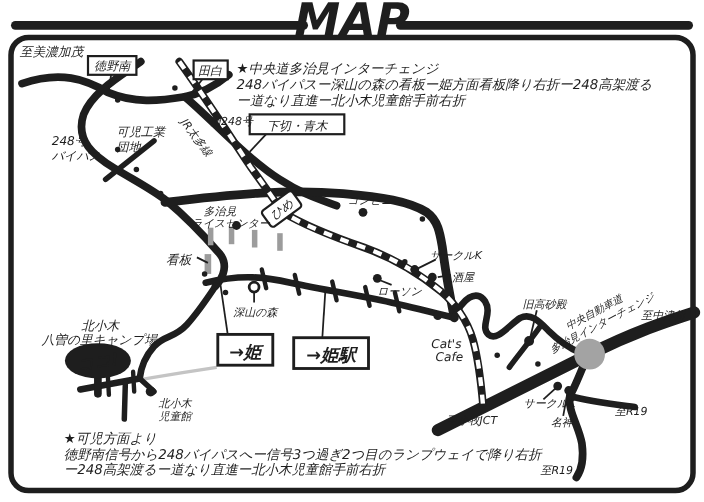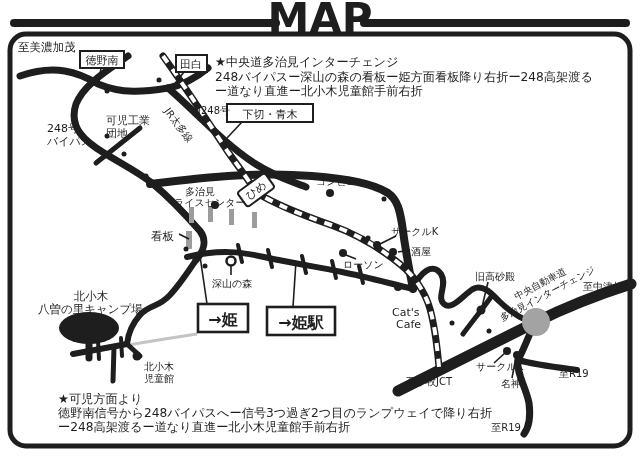--- a/index.html
+++ b/index.html
@@ -1,16 +1,16 @@
 <!DOCTYPE html>
 <html><head>
 <meta charset="utf-8">
 <style>
   html,body{margin:0;padding:0;background:#fff;}
-  .stage{position:relative;width:640px;height:456px;background:#fff;overflow:hidden;}
+  .stage{position:relative;width:640px;height:456px;background:#fff;overflow:hidden;font-style:italic;}
   svg{display:block;}
   text{font-family:"DejaVu Sans","Liberation Sans",sans-serif;fill:#1e1e1e;}
   .rd{stroke:#1e1e1e;fill:none;stroke-linecap:round;stroke-linejoin:round;}
   .thin{stroke:#1e1e1e;stroke-width:1.6;fill:none;}
   .dot{fill:#1e1e1e;}
   .jdot{fill:#1e1e1e;}
   .lblbox{fill:#ffffff;stroke:#1e1e1e;stroke-width:2;}
   .bigbox{fill:#ffffff;stroke:#1e1e1e;stroke-width:2.6;}
   .t10{font-size:10px;}
   .t11{font-size:11px;}

